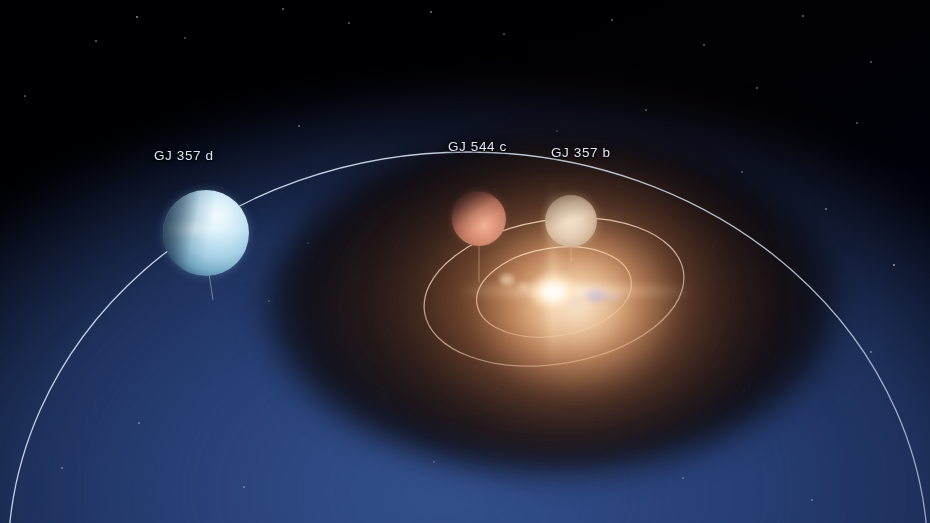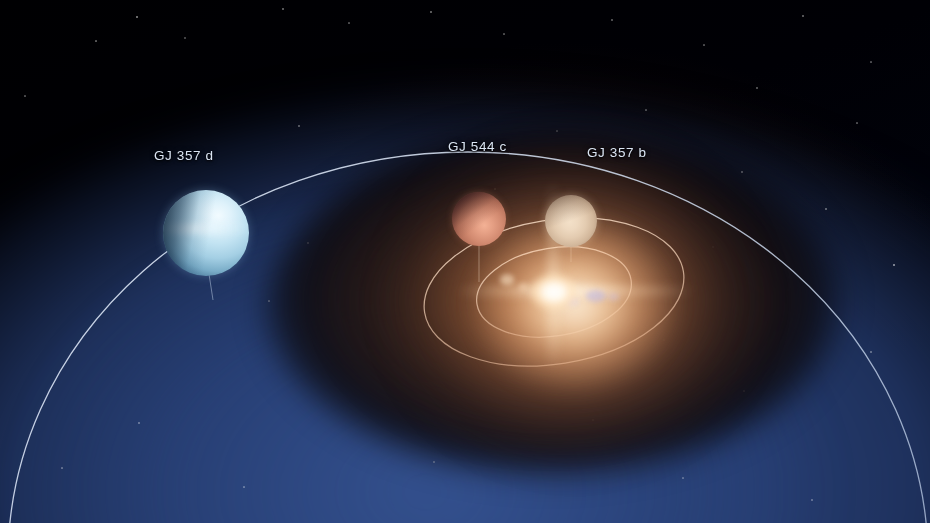--- a/index.html
+++ b/index.html
@@ -215,21 +215,21 @@
   .label{
     position:absolute;
     color:#e8eef8;
     letter-spacing:0.6px;
     white-space:nowrap;
     text-shadow:0 0 5px rgba(0,0,0,0.85), 0 1px 2px rgba(0,0,0,0.9);
   }
   .planet-label{font-size:13.5px;font-weight:400;color:#dce6f4;}
   #label-d{left:154px;top:148px;}
   #label-c{left:448px;top:139px;}
-  #label-b{left:551px;top:145px;margin-left:36px;}
+  #label-b{left:551px;top:145px;}
   #label-hz{
     left:183px;top:360px;
     font-size:23px;font-weight:400;
     color:#e6edf8;letter-spacing:0.4px;
     text-shadow:0 0 8px rgba(6,14,32,0.95),0 1px 3px rgba(0,0,0,0.8);
   }
 
   
   .star-dot{position:absolute;border-radius:50%;background:#fff;}
 </style>

